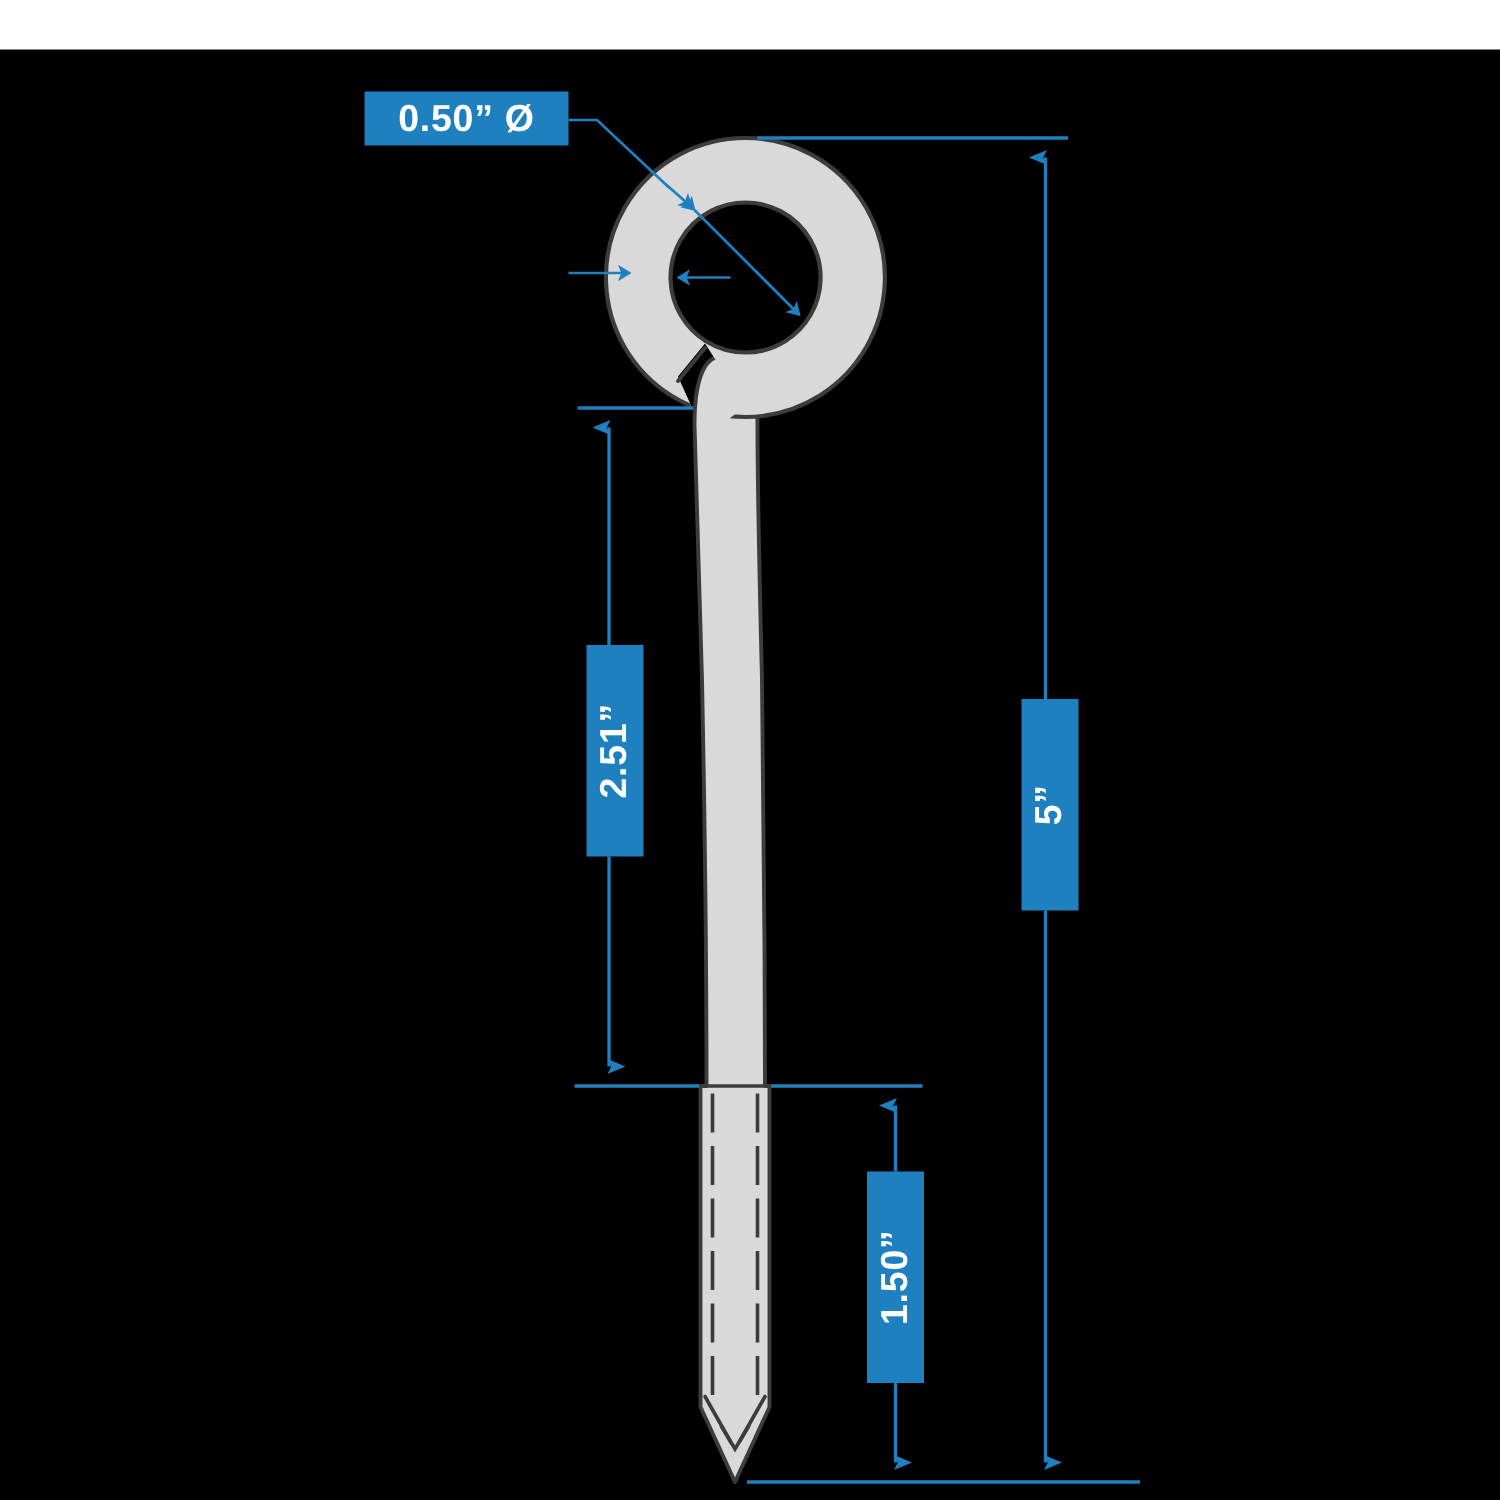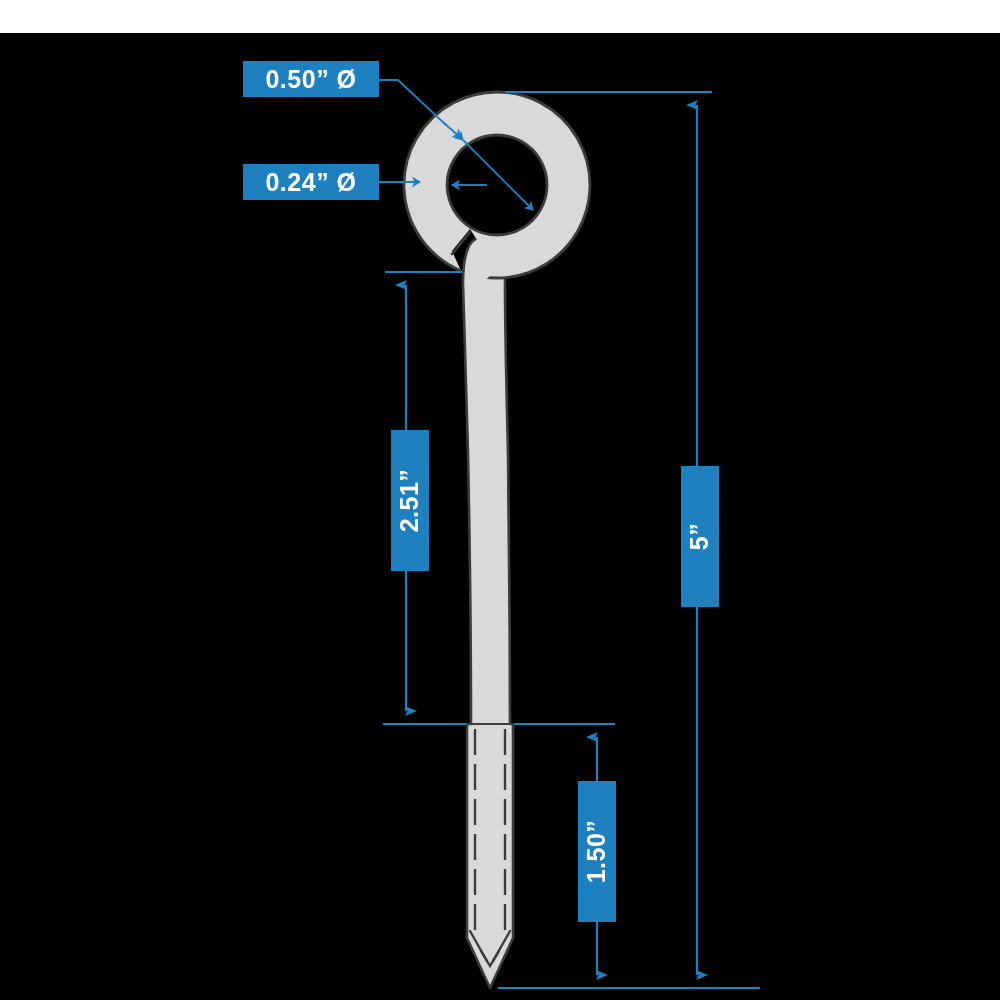--- a/index.html
+++ b/index.html
@@ -158,23 +158,20 @@
       <line x1="379" y1="149" x2="420" y2="149" stroke-width="1.8" marker-end="url(#arrSmall)"></line>
 
       <line x1="487" y1="152" x2="452" y2="152" stroke-width="1.8" marker-end="url(#arrSmall)"></line>
     </g>
   </svg>
 
   <div class="dim-label horiz" id="label-050">
     <span>0.50” Ø</span>
   </div>
 
-  <div class="dim-label horiz" id="label-024">
-    <span>0.24” Ø</span>
-  </div>
 
   <div class="dim-label vert" id="label-251">
     <span>2.51”</span>
   </div>
 
   <div class="dim-label vert" id="label-5">
     <span>5”</span>
   </div>
 
   <div class="dim-label vert" id="label-150">

